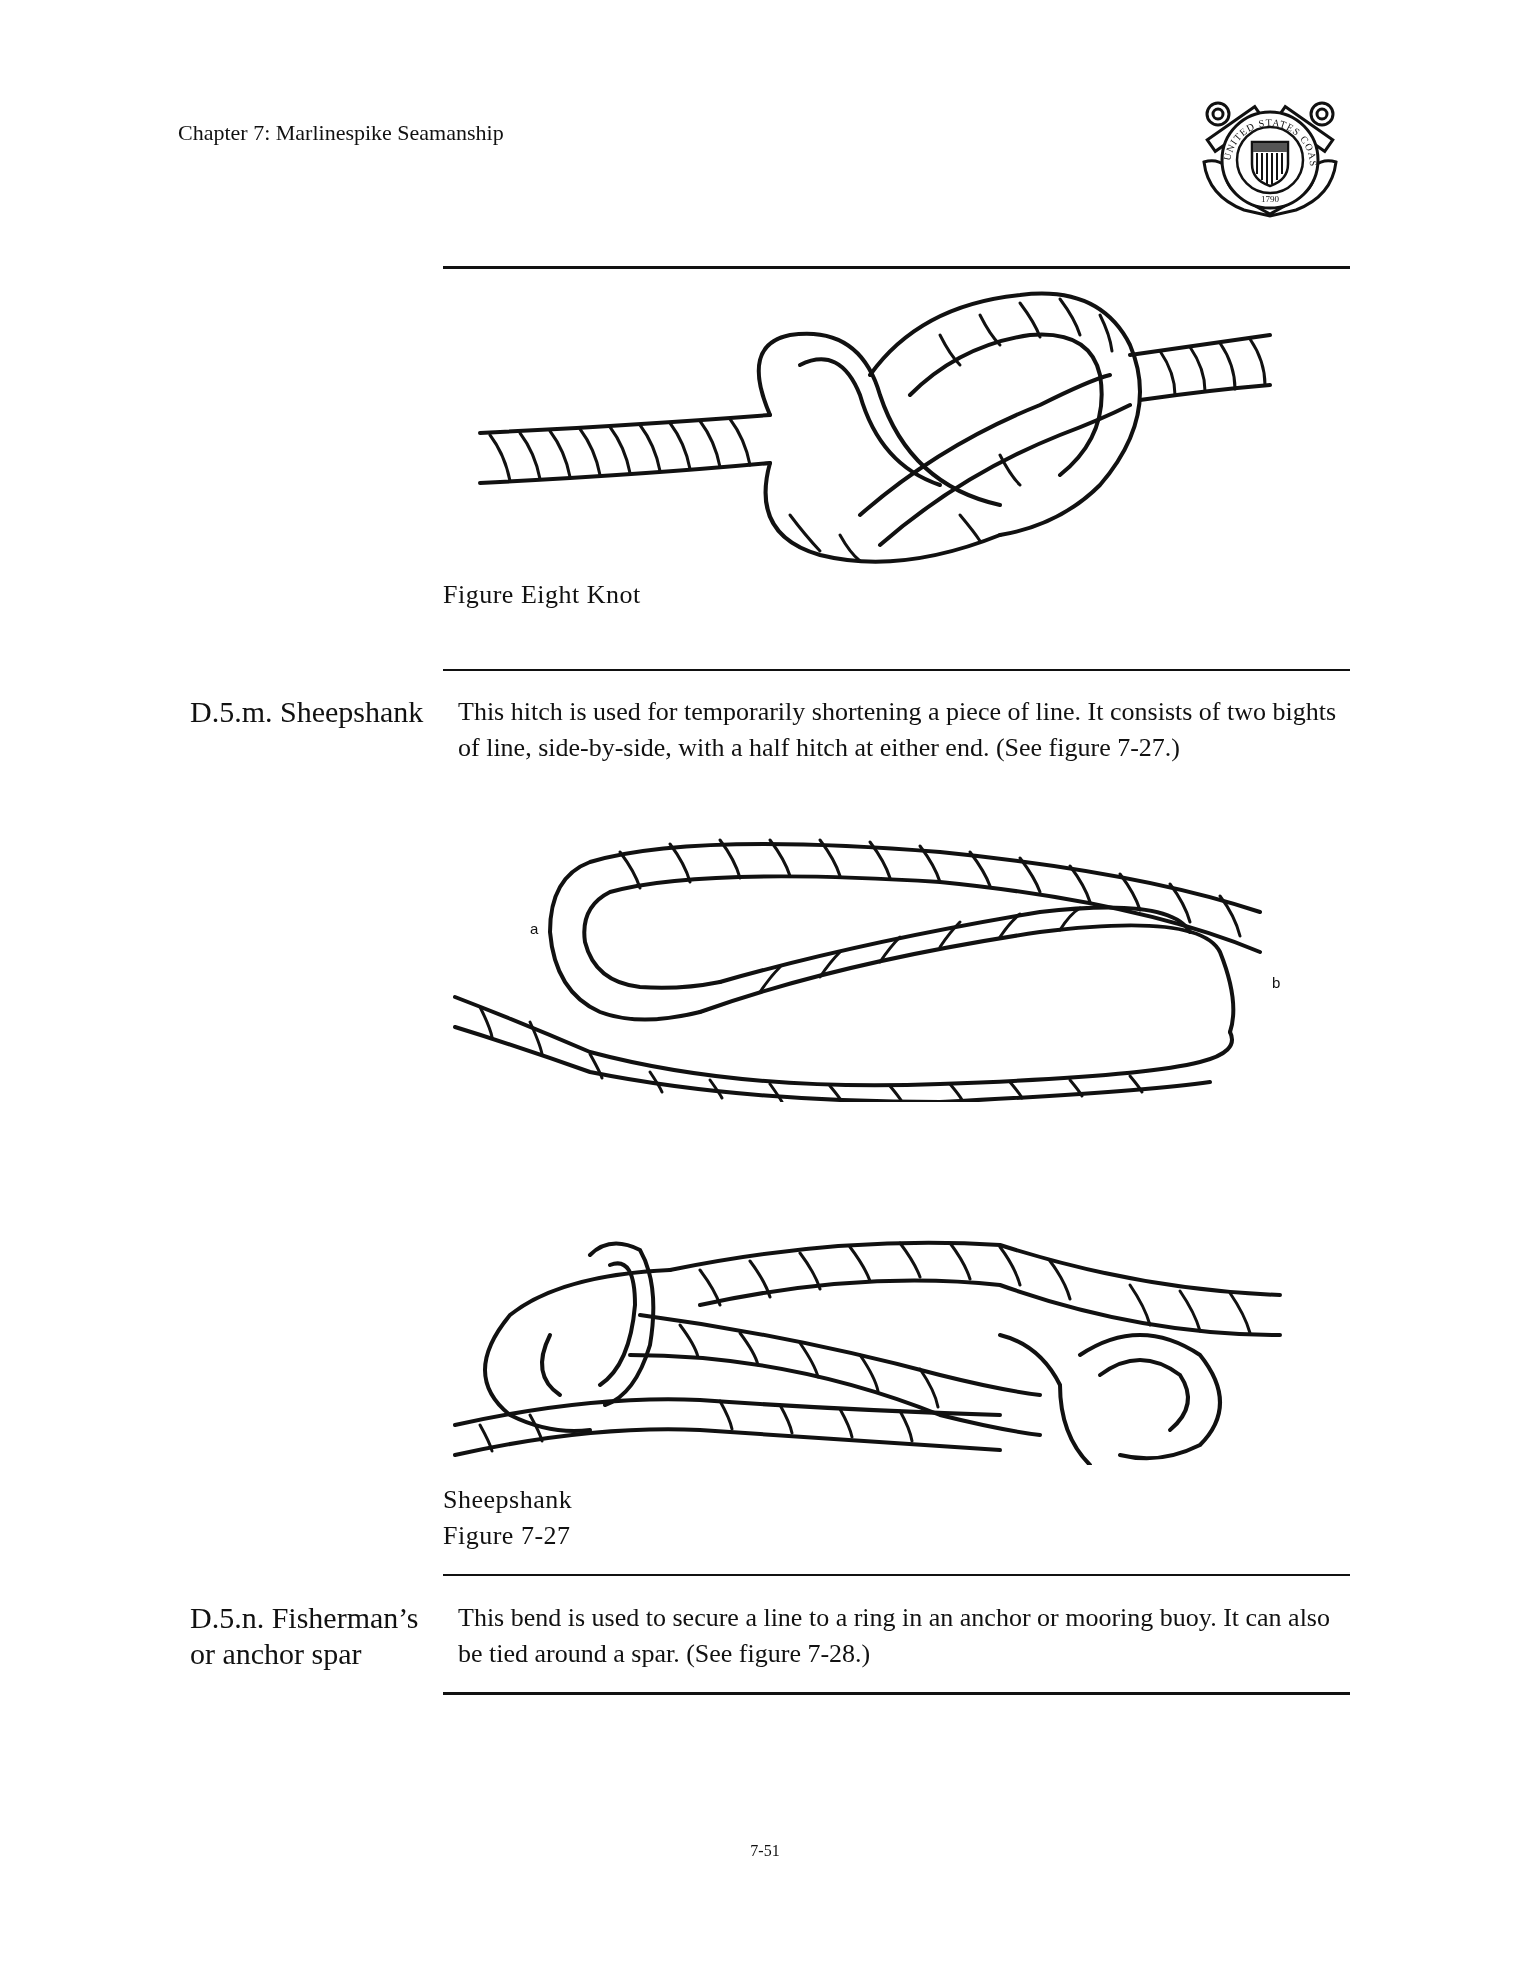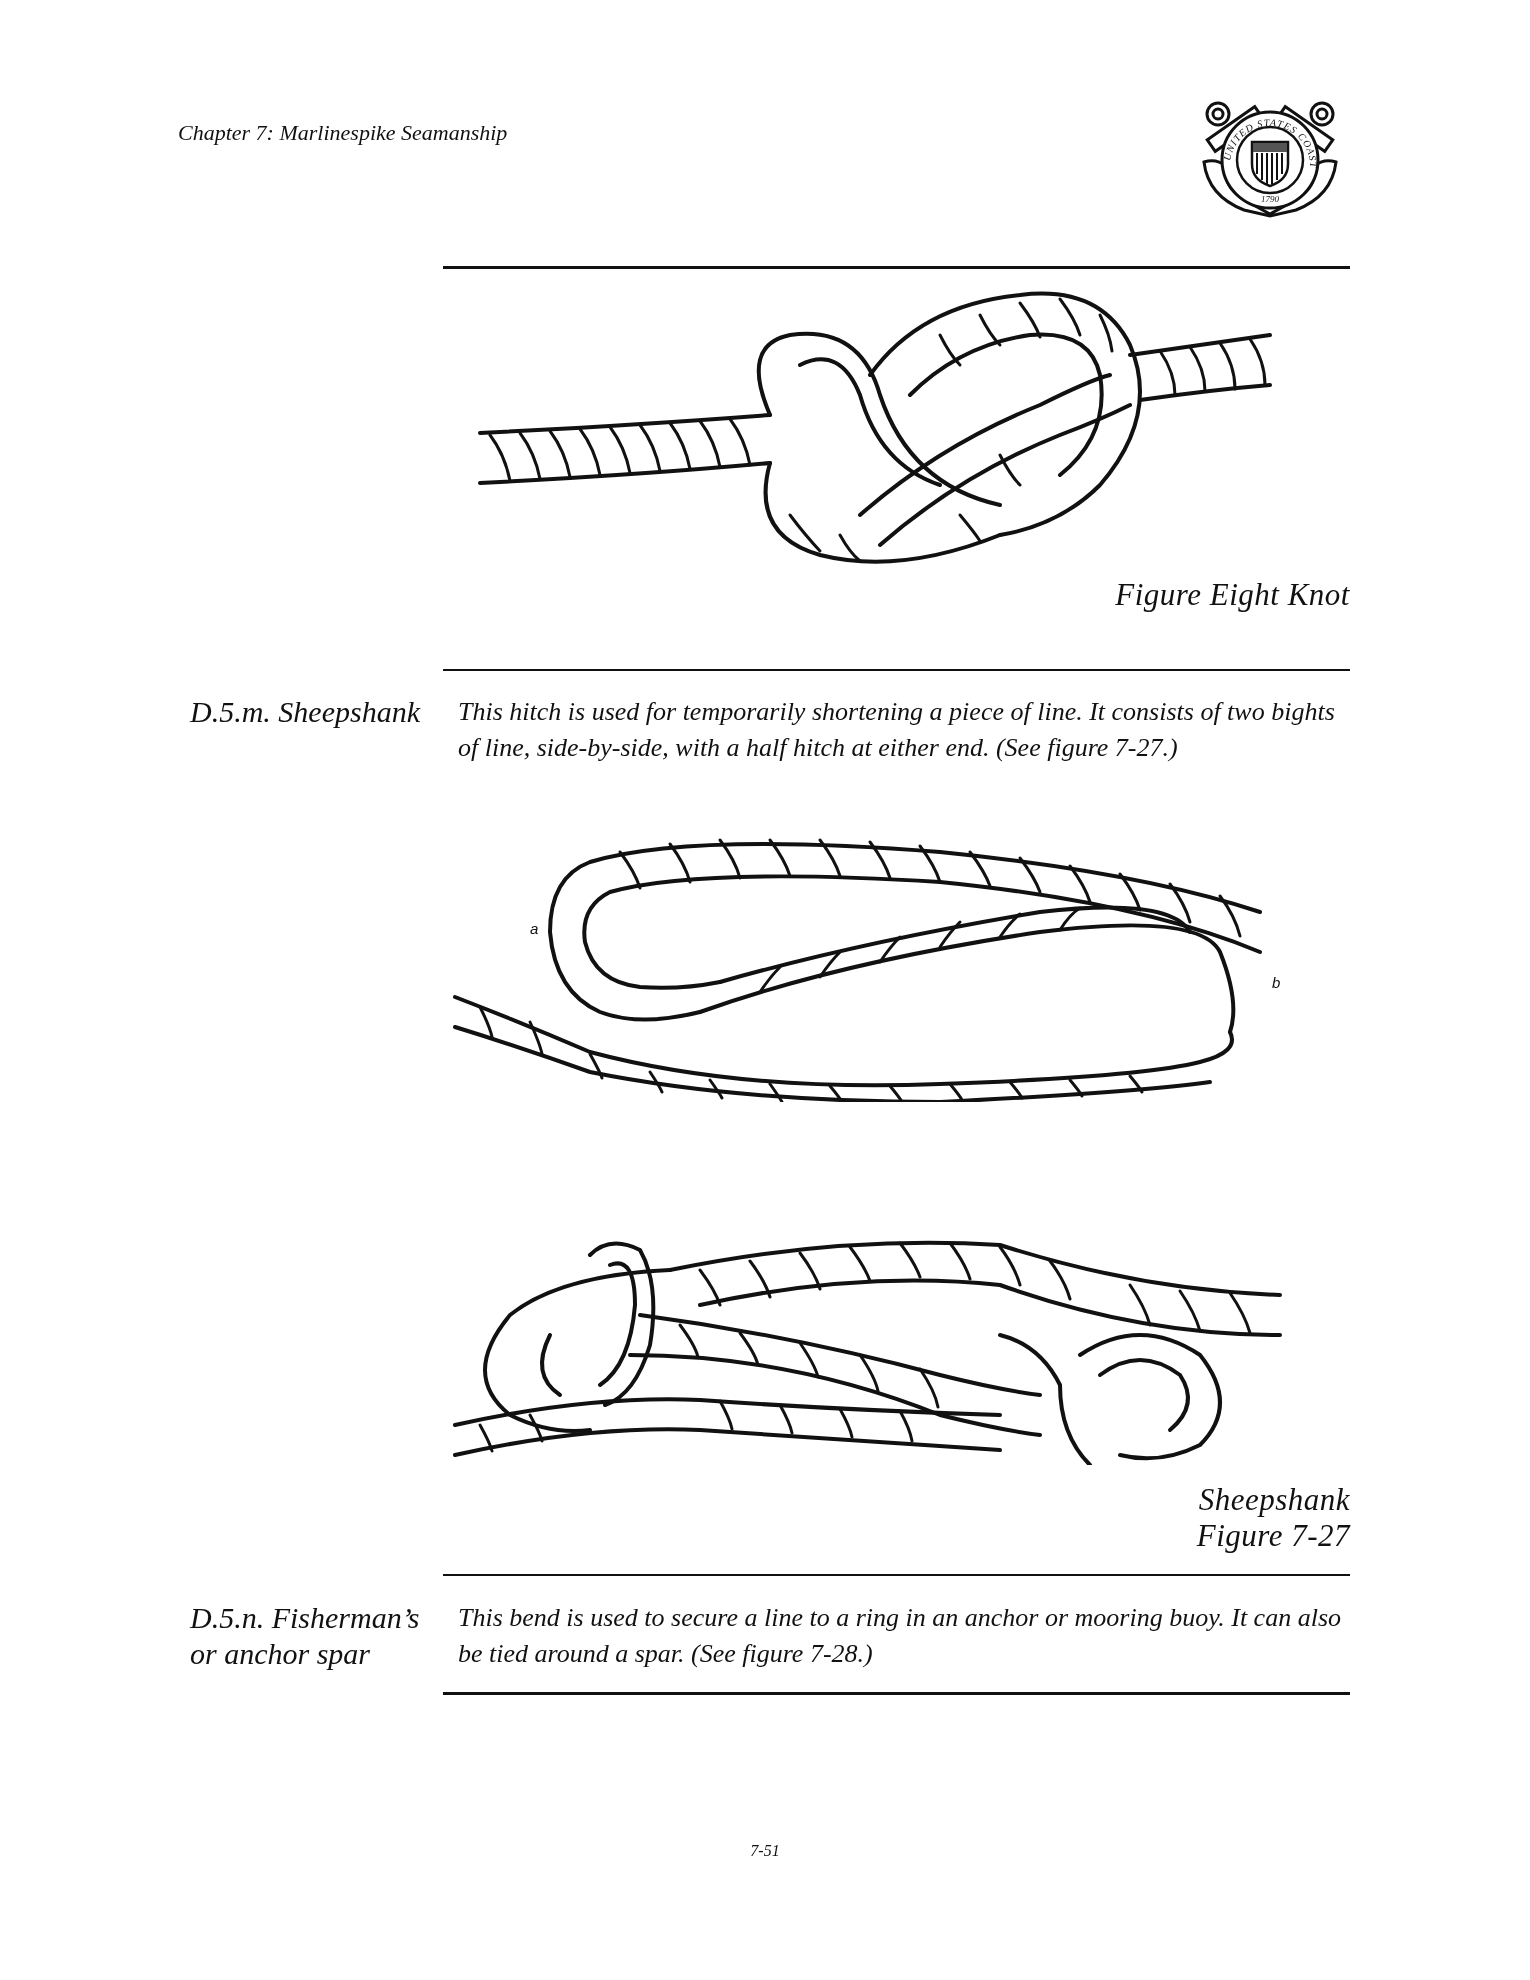--- a/index.html
+++ b/index.html
@@ -1,27 +1,27 @@
 <!DOCTYPE html>
 <html><head>
   <meta charset="utf-8">
   <style>
     html, body { margin: 0; padding: 0; background: #ffffff; }
     body {
       width: 1530px; height: 1980px; position: relative; overflow: hidden;
       font-family: "Liberation Serif", "DejaVu Serif", serif; color: #111111;
     }
-    .abs { position: absolute; font-style: italic; }
+    .abs { position: absolute; }
     .header-title { left: 178px; top: 120px; font-size: 22px; }
     .seal { left: 1196px; top: 92px; width: 148px; height: 126px; }
     .rule { left: 443px; width: 907px; background: #111; }
     .rule.thick { height: 3px; }
     .rule.thin { height: 1.5px; }
     .fig { left: 440px; }
-    .caption { left: 443px; width: 907px; text-align: right; font-size: 31px; line-height: 36px; letter-spacing: 0.5px; }
+    .caption { left: 443px; width: 907px; text-align: left; font-size: 26px; line-height: 36px; letter-spacing: 0.5px; }
     .sec-label { left: 190px; font-size: 30px; line-height: 36px; width: 250px; }
     .sec-body { left: 458px; width: 895px; font-size: 26px; line-height: 36px; }
     .page-num { left: 0; width: 1530px; text-align: center; top: 1842px; font-size: 16px; }
     .fig-label { font-family: "Liberation Sans", "DejaVu Sans", sans-serif; font-size: 15px; }
   </style>
 </head>
 <body>
 
 <div class="abs header-title">Chapter 7: Marlinespike Seamanship</div>
 

